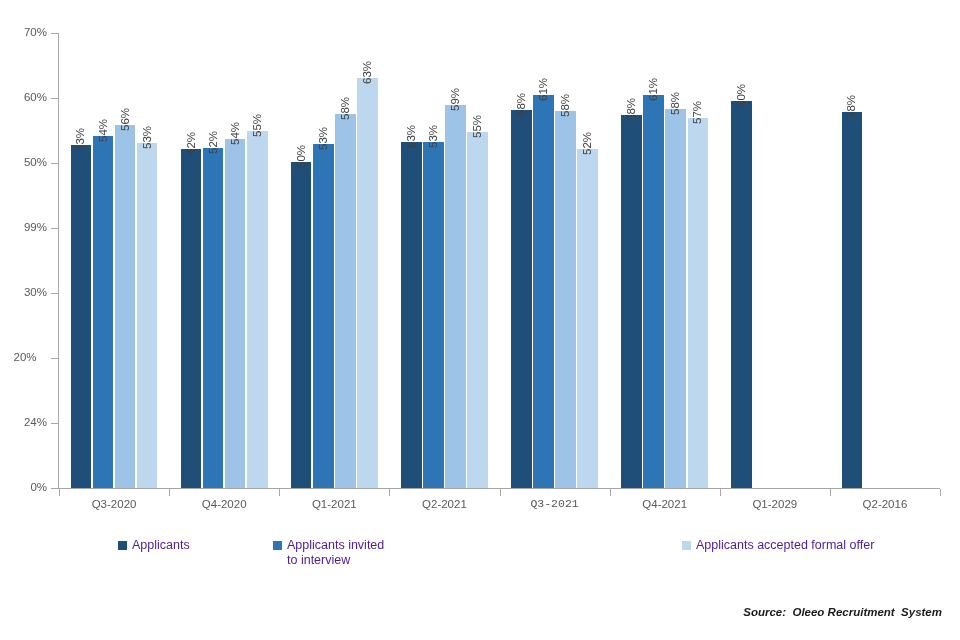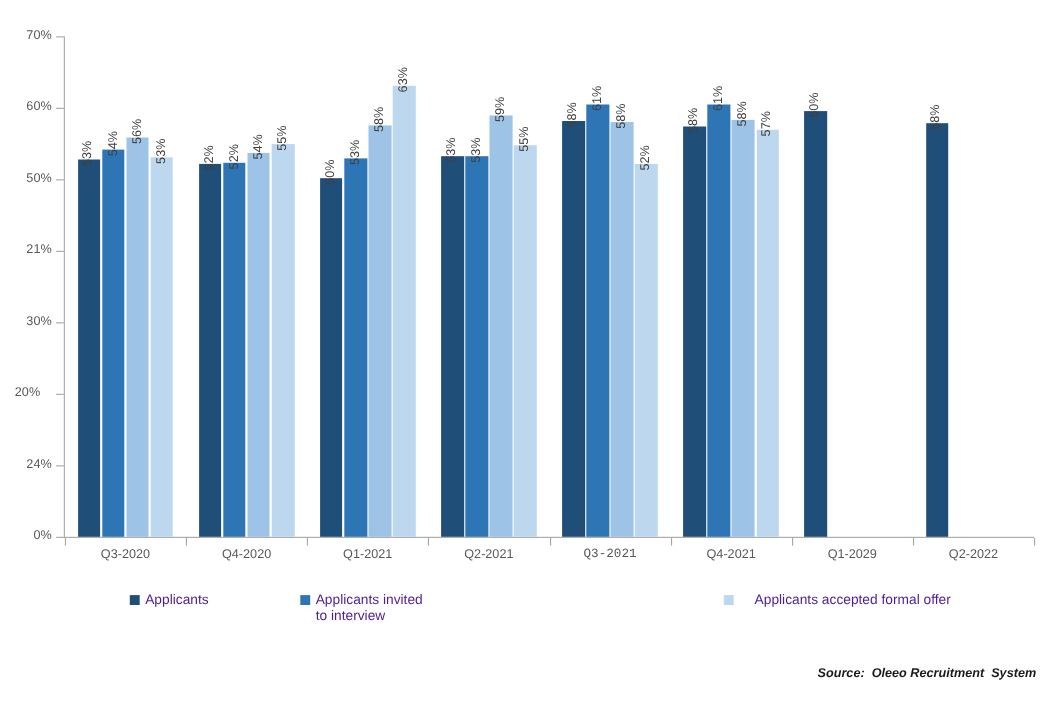--- a/index.html
+++ b/index.html
@@ -151,21 +151,21 @@
   <div id="y-ticks">
       <div class="y-tick" style="top: 488px;"></div>
       <div class="y-tick-label" style="left: 3px; right: auto; top: 482px;">0%</div>
       <div class="y-tick" style="top: 423px;"></div>
       <div class="y-tick-label" style="left: 3px; right: auto; top: 417px;">24%</div>
       <div class="y-tick" style="top: 358px;"></div>
       <div class="y-tick-label" style="left: 3px; right: auto; top: 352px; text-align: center;">20%</div>
       <div class="y-tick" style="top: 293px;"></div>
       <div class="y-tick-label" style="left: 3px; right: auto; top: 287px;">30%</div>
       <div class="y-tick" style="top: 228px;"></div>
-      <div class="y-tick-label" style="left: 3px; right: auto; top: 222px;">21%</div>
+      <div class="y-tick-label" style="left: 3px; right: auto; top: 222px;">99%</div>
       <div class="y-tick" style="top: 163px;"></div>
       <div class="y-tick-label" style="left: 3px; right: auto; top: 157px;">50%</div>
       <div class="y-tick" style="top: 98px;"></div>
       <div class="y-tick-label" style="left: 3px; right: auto; top: 92px;">60%</div>
       <div class="y-tick" style="top: 33px;"></div>
       <div class="y-tick-label" style="left: 3px; right: auto; top: 27px;">70%</div>
     </div>
   <div id="x-ticks">
       <div class="x-tick" style="left: 59px;"></div>
       <div class="x-tick" style="left: 169px;"></div>
@@ -234,33 +234,33 @@
     </div>
 
   <div id="x-labels">
       <div class="x-cat-label" style="left: 59px; width: 110.125px;">Q3-2020</div>
       <div class="x-cat-label" style="left: 169.125px; width: 110.125px;">Q4-2020</div>
       <div class="x-cat-label" style="left: 279.25px; width: 110.125px;">Q1-2021</div>
       <div class="x-cat-label" style="left: 389.375px; width: 110.125px;">Q2-2021</div>
       <div class="x-cat-label" style="left: 499.5px; width: 110.125px; font-family: Liberation Mono, monospace;">Q3-2021</div>
       <div class="x-cat-label" style="left: 609.625px; width: 110.125px;">Q4-2021</div>
       <div class="x-cat-label" style="left: 719.75px; width: 110.125px;">Q1-2029</div>
-      <div class="x-cat-label" style="left: 829.875px; width: 110.125px;">Q2-2022</div>
+      <div class="x-cat-label" style="left: 829.875px; width: 110.125px;">Q2-2016</div>
     </div>
 
   <div class="legend" id="legend">
       <div class="legend-item" style="left: 0px;">
         <span class="legend-swatch" style="background: rgb(31, 78, 121);"></span>
         <span class="legend-text">Applicants</span>
       </div>
       <div class="legend-item" style="left: 155px;">
         <span class="legend-swatch" style="background: rgb(46, 117, 182);"></span>
         <span class="legend-text">Applicants invited
 to interview</span>
       </div>
-      <div class="legend-item" style="left: 540px; gap: 14px;">
+      <div class="legend-item" style="left: 564px;">
         <span class="legend-swatch" style="background: rgb(189, 215, 238);"></span>
         <span class="legend-text">Applicants accepted formal offer</span>
       </div>
     </div>
 
   <div class="source-note">Source:  Oleeo Recruitment  System</div>
 </div>
 
 </body></html>

